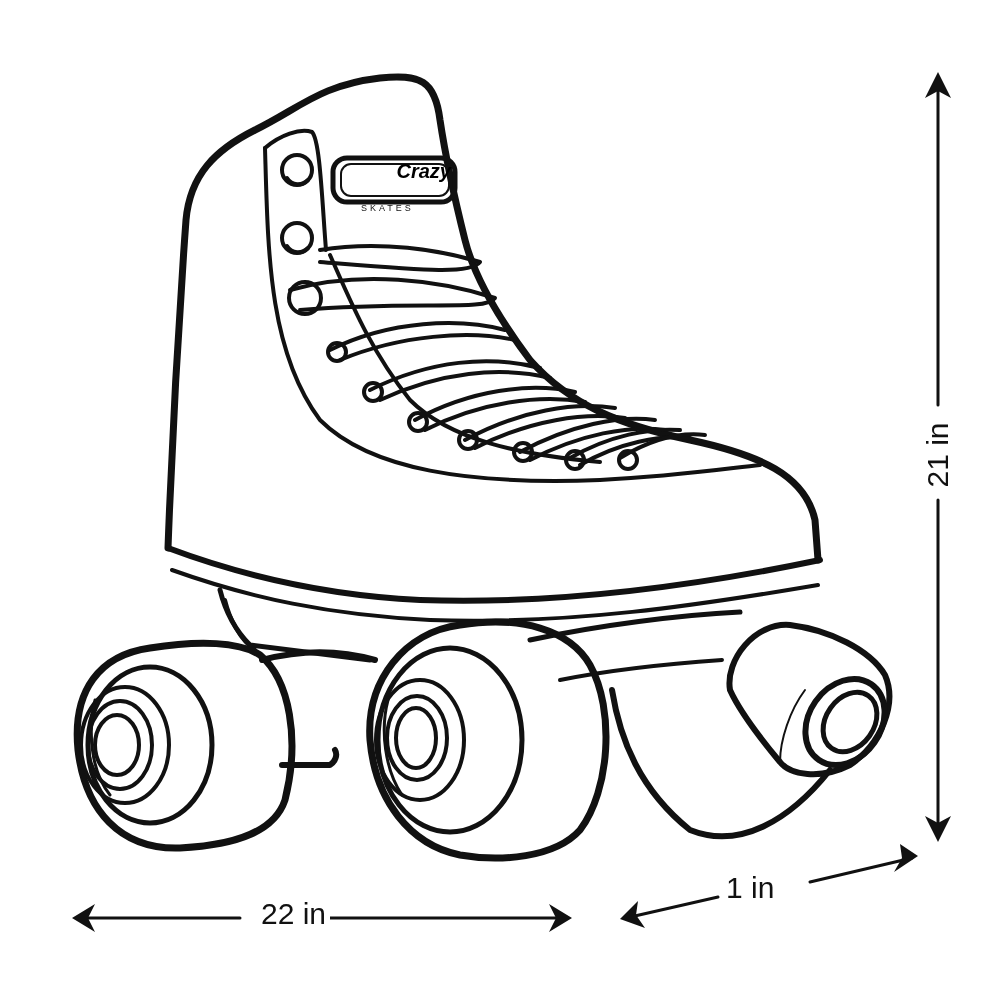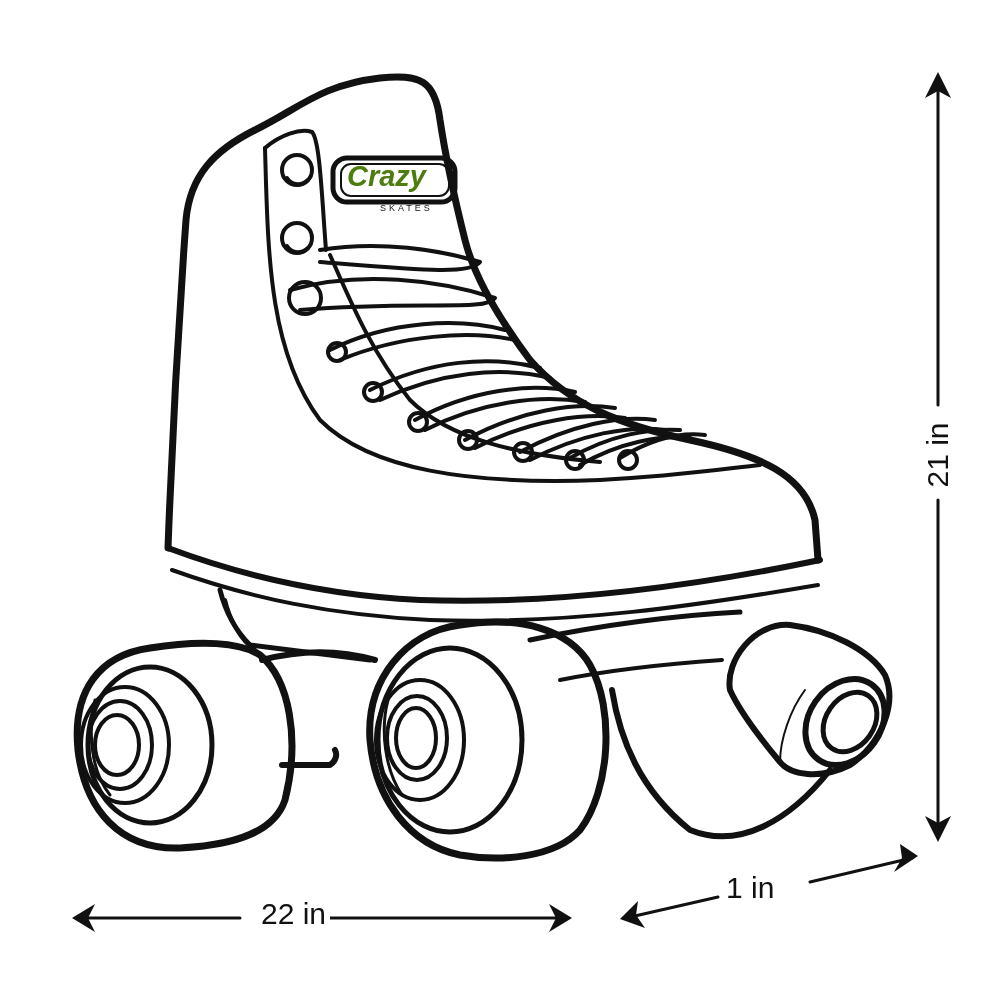--- a/index.html
+++ b/index.html
@@ -147,19 +147,19 @@
       <path stroke="none" d="M620 919 L 638 901 L 636 915 L 645 928 Z"></path>
       <path stroke="none" d="M918 856 L 900 844 L 902 858 L 894 872 Z"></path>
 
       <line x1="938" y1="78" x2="938" y2="405" stroke-width="3"></line>
       <line x1="938" y1="500" x2="938" y2="835" stroke-width="3"></line>
       <path stroke="none" d="M938 72 L 925 98 L 938 91 L 951 98 Z"></path>
       <path stroke="none" d="M938 842 L 925 816 L 938 823 L 951 816 Z"></path>
     </g>
   </svg>
 
-  <div style="position:absolute;left:347px;top:160px;width:104px;text-align:left;font-size:29px;color:#4d7c0f;" class="logo-text">Crazy</div>
-  <div style="position:absolute;left:380px;top:203px;font-size:9px;color:#111;" class="logo-sub">SKATES</div>
+  <div style="position:absolute;left:347px;top:160px;width:104px;text-align:right;font-size:20px;color:#000000;" class="logo-text">Crazy</div>
+  <div style="position:absolute;left:361px;top:203px;font-size:9px;color:#111;" class="logo-sub">SKATES</div>
 
   <div class="dim-label label-width">22 in</div>
   <div class="dim-label label-depth">1 in</div>
   <div class="dim-label label-height">21 in</div>
 </div>
 
 </body></html>

